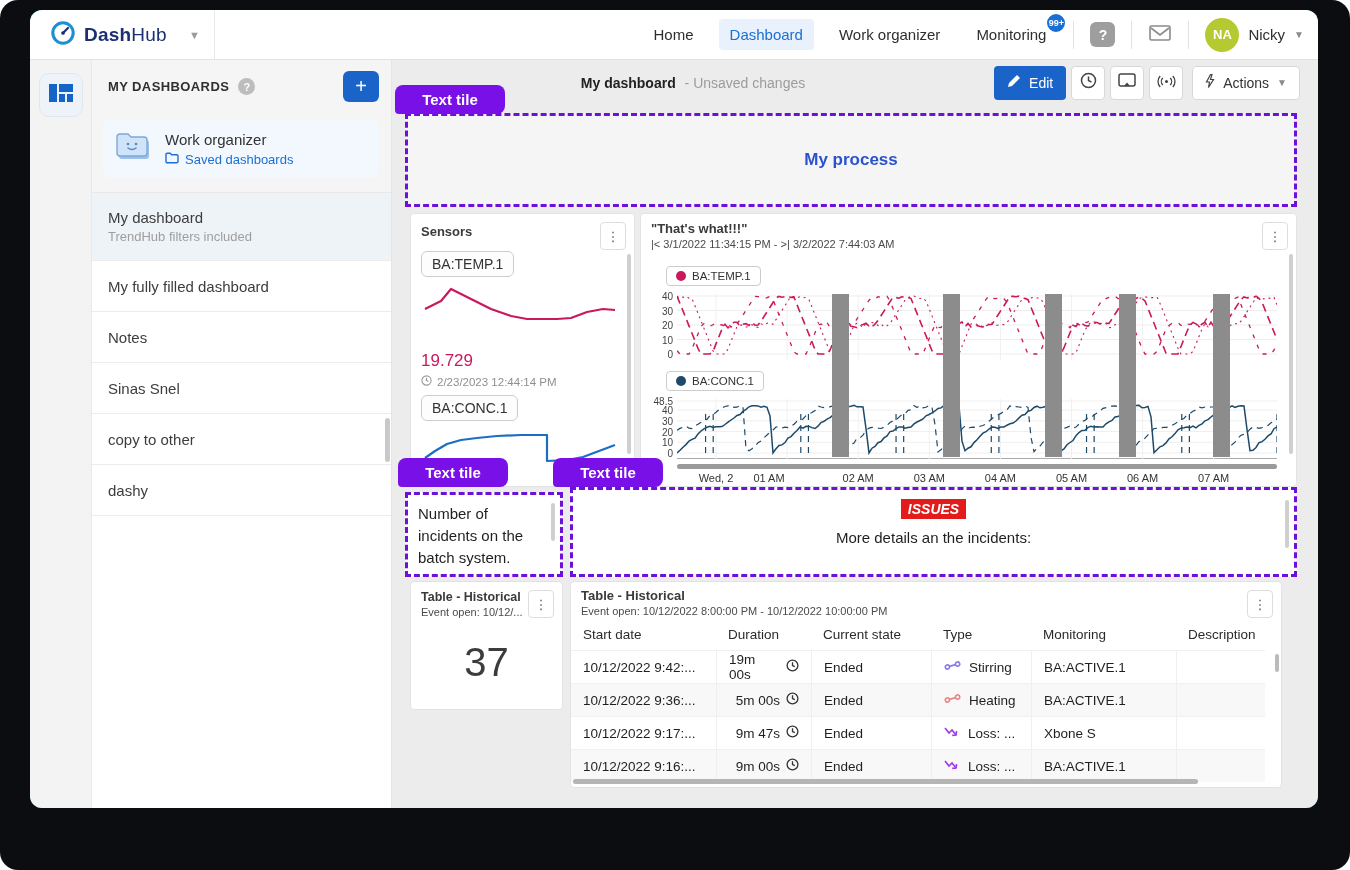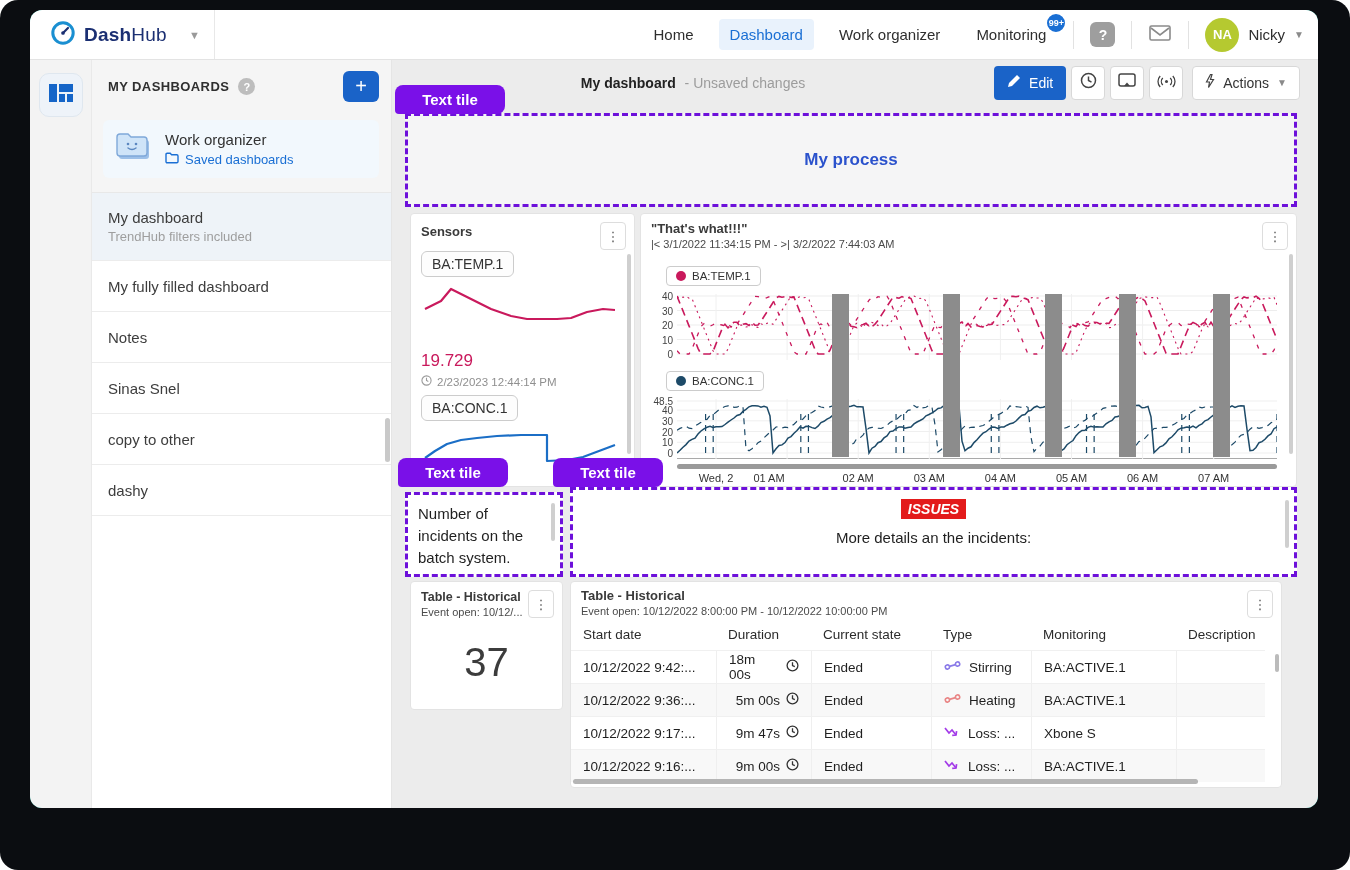--- a/index.html
+++ b/index.html
@@ -432,21 +432,21 @@
                   <div class="th">Start date</div>
                   <div class="th">Duration</div>
                   <div class="th">Current state</div>
                   <div class="th">Type</div>
                   <div class="th">Monitoring</div>
                   <div class="th">Description</div>
                 </div>
                 <div class="trow body">
                   <div class="td">10/12/2022 9:42:...</div>
                   <div class="td dur">
-                    <span>18m 00s</span>
+                    <span>19m 00s</span>
                     <span><svg width="13" height="13" viewBox="0 0 13 13">
                         <circle cx="6.5" cy="6.5" r="5.4" fill="none" stroke="#333" stroke-width="1.3"></circle>
                         <path d="M6.5,3.2 v3.3 l2.3,1.2" fill="none" stroke="#333" stroke-width="1.3"></path>
                       </svg></span>
                   </div>
                   <div class="td">Ended</div>
                   <div class="td type-cell">
                     <span><svg width="17" height="13" viewBox="0 0 17 13">
                         <g transform="rotate(-16 8.5 6.5)" fill="none" stroke="#8a7ae8" stroke-width="1.6">
                           <circle cx="3.2" cy="6.5" r="2.1"></circle>

